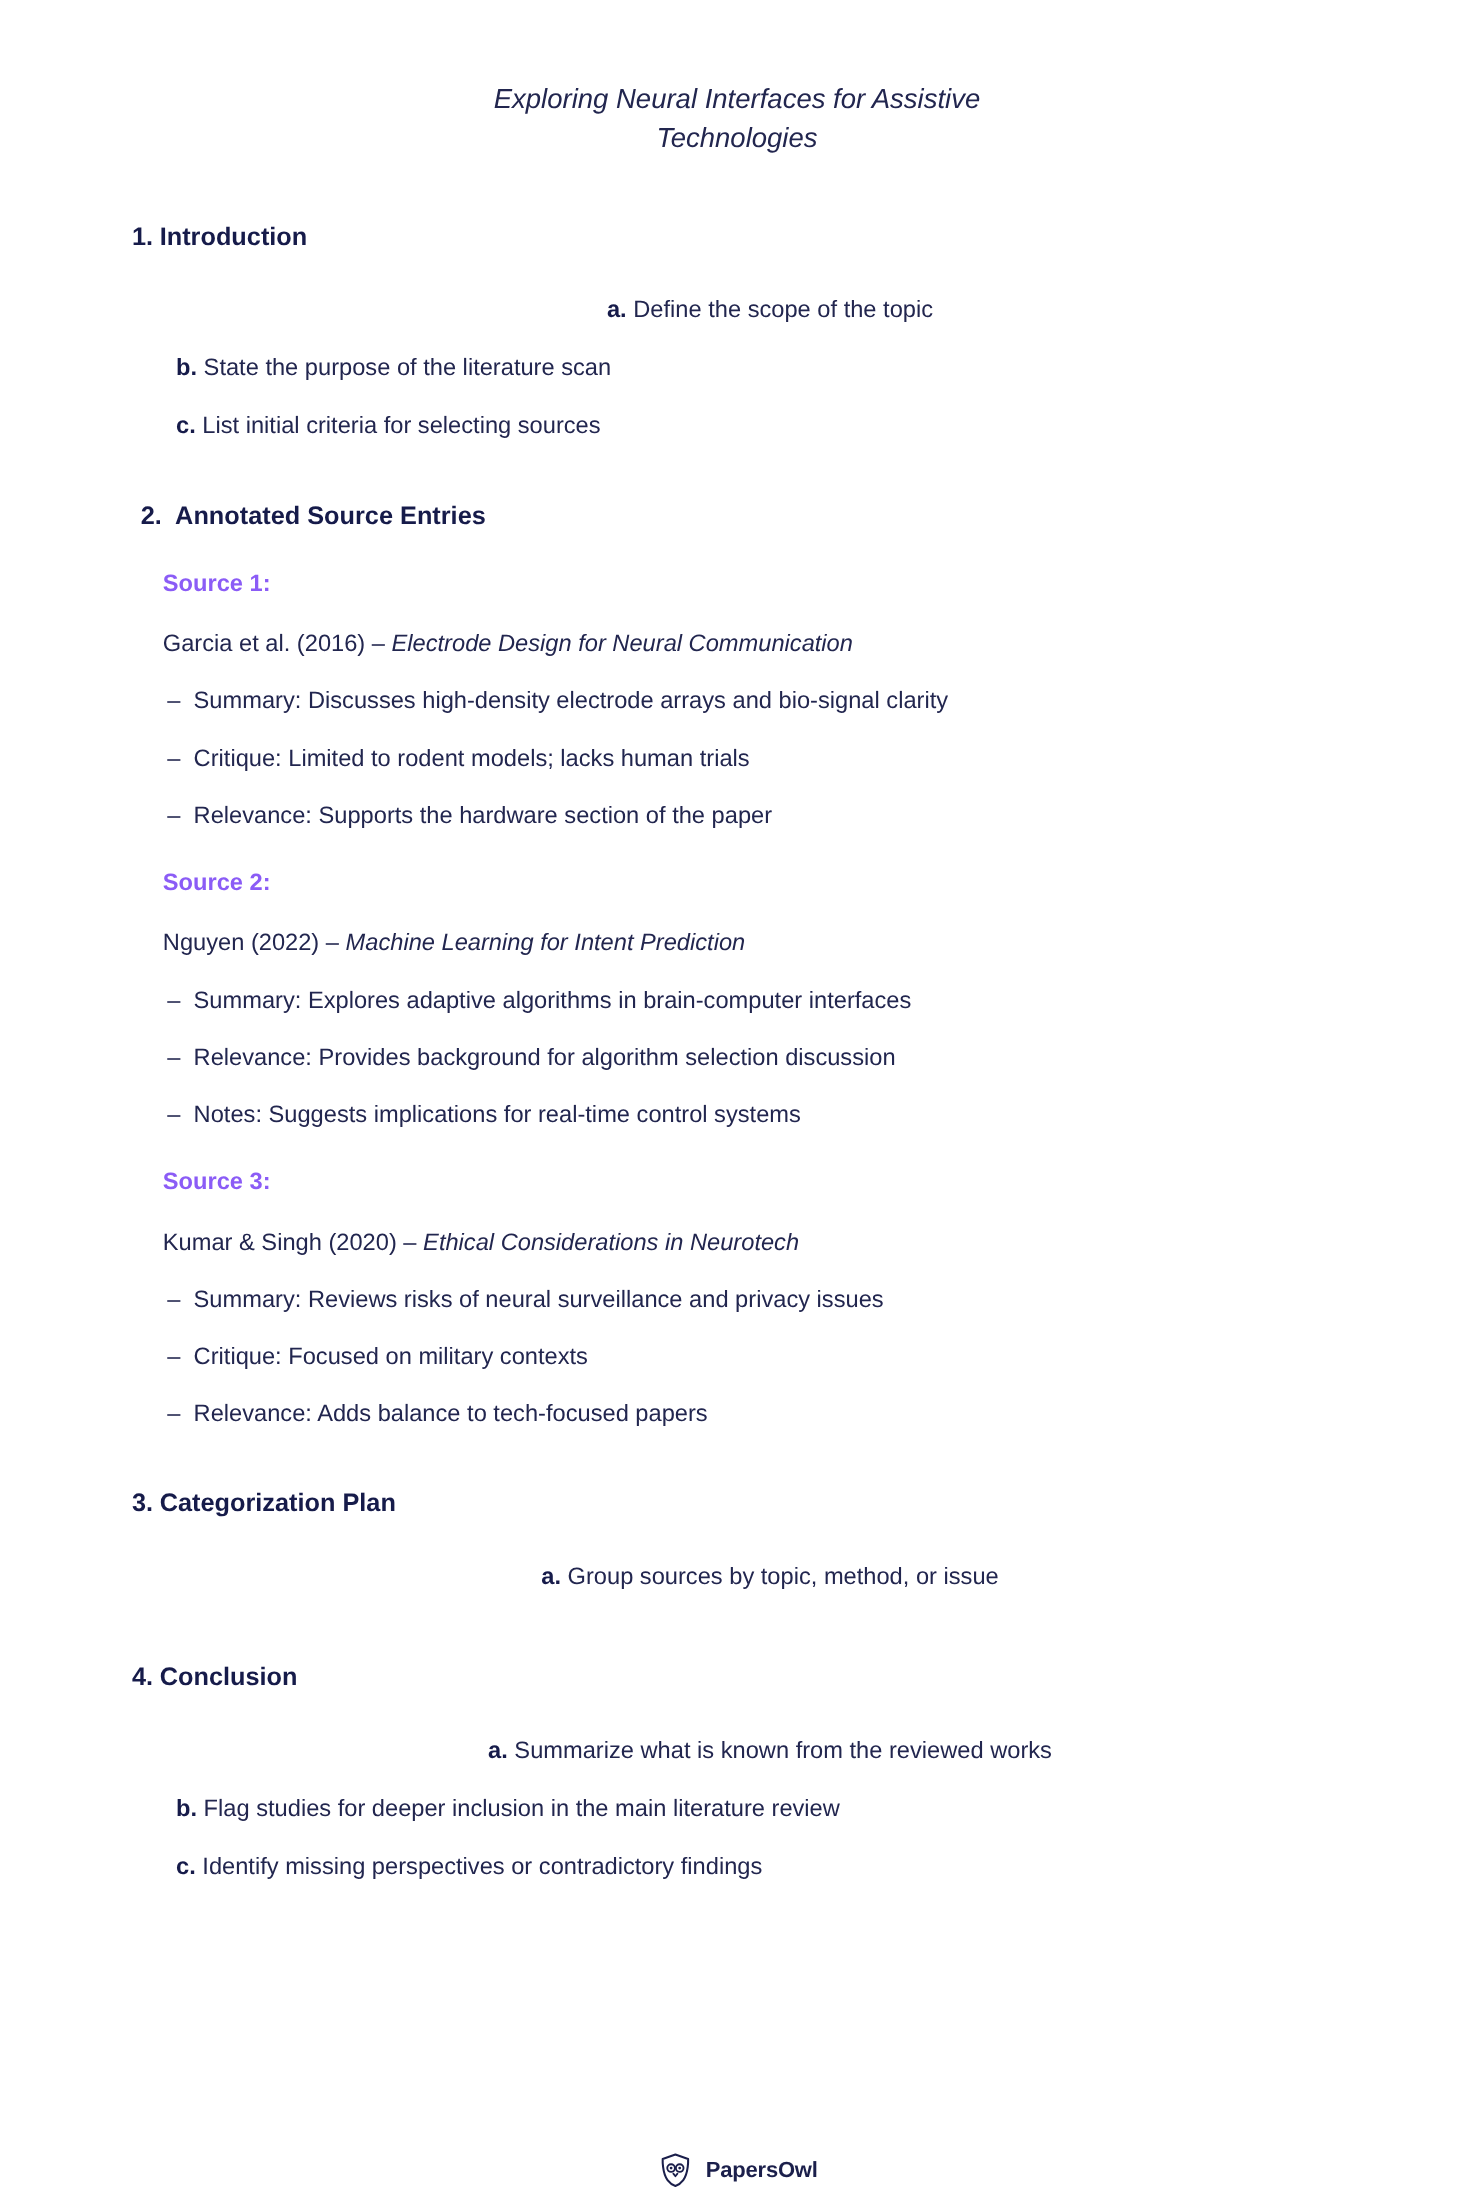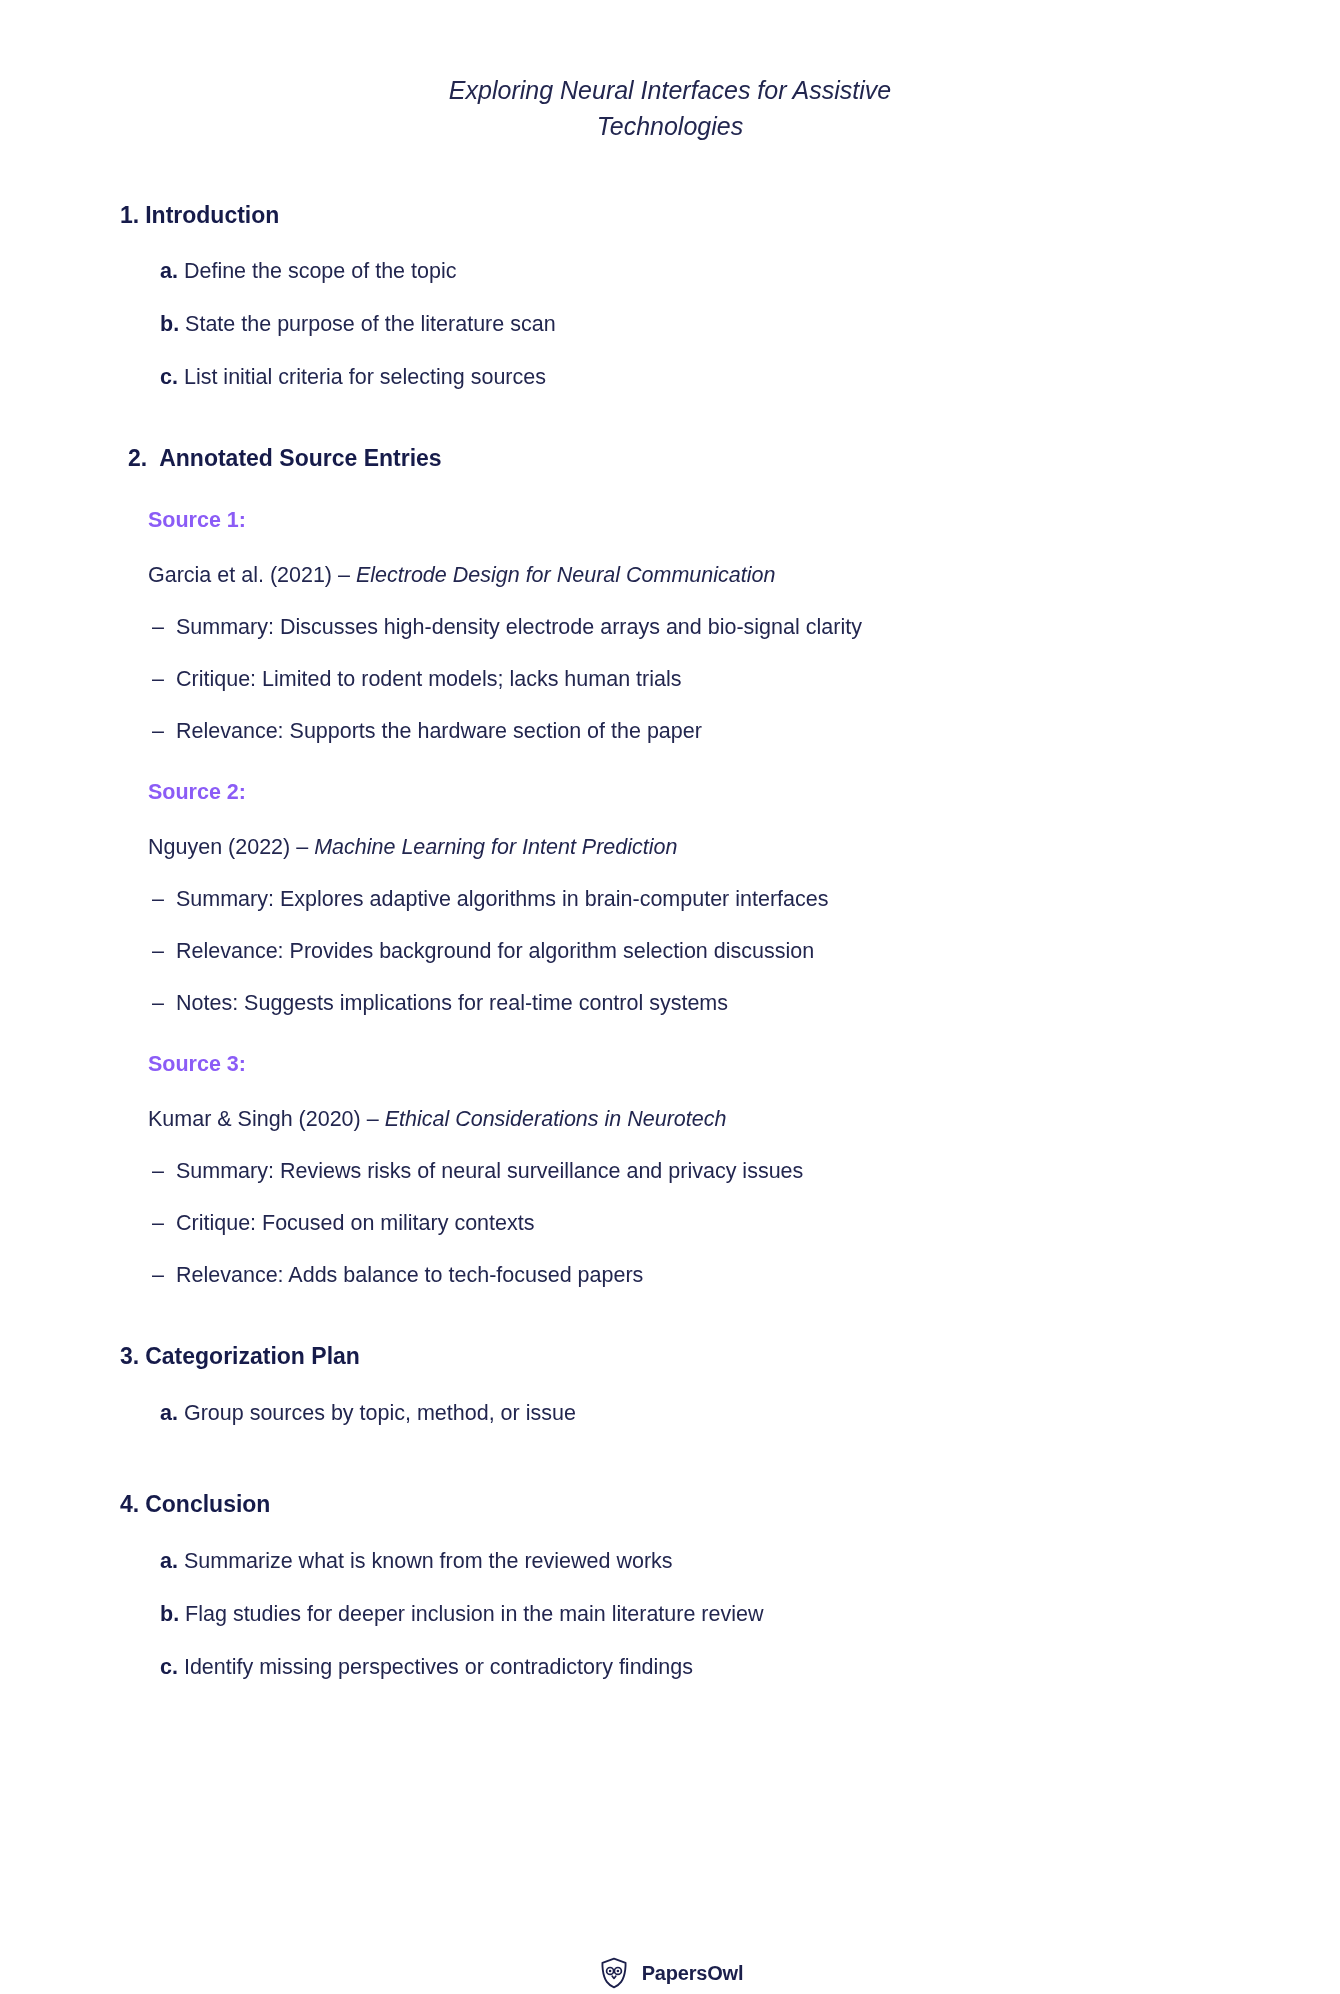--- a/index.html
+++ b/index.html
@@ -86,21 +86,21 @@
     margin-top: 24px;
     font-size: 21.5px;
     font-weight: 400;
     line-height: 1.35;
     color: #22264f;
   }
   .alpha-item .lab {
     font-weight: 700;
     color: #161b4a;
   }
-  .alpha-first { margin-top: 27px; }
+  .alpha-first { margin-top: 37px; text-align: center; }
 
   
   .source-label {
     margin-left: 28px;
     margin-top: 33px;
     font-size: 21.5px;
     font-weight: 700;
     color: #8b5cf6;
     line-height: 1.3;
   }
@@ -180,21 +180,21 @@
       <span>List initial criteria for selecting sources</span>
     </div>
 
     <div class="section-head wide-num sec-gap-top">
       <span class="num">2.</span>
       <span>Annotated Source Entries</span>
     </div>
 
     <div class="source-label">Source 1:</div>
     <div class="source-cite">
-      <span>Garcia et al. (2021) – </span><span class="ital">Electrode Design for Neural Communication</span>
+      <span>Garcia et al. (2016) – </span><span class="ital">Electrode Design for Neural Communication</span>
     </div>
     <div class="dash-item">
       <span class="dash">–</span>
       <span>Summary: Discusses high-density electrode arrays and bio-signal clarity</span>
     </div>
     <div class="dash-item">
       <span class="dash">–</span>
       <span>Critique: Limited to rodent models; lacks human trials</span>
     </div>
     <div class="dash-item">

